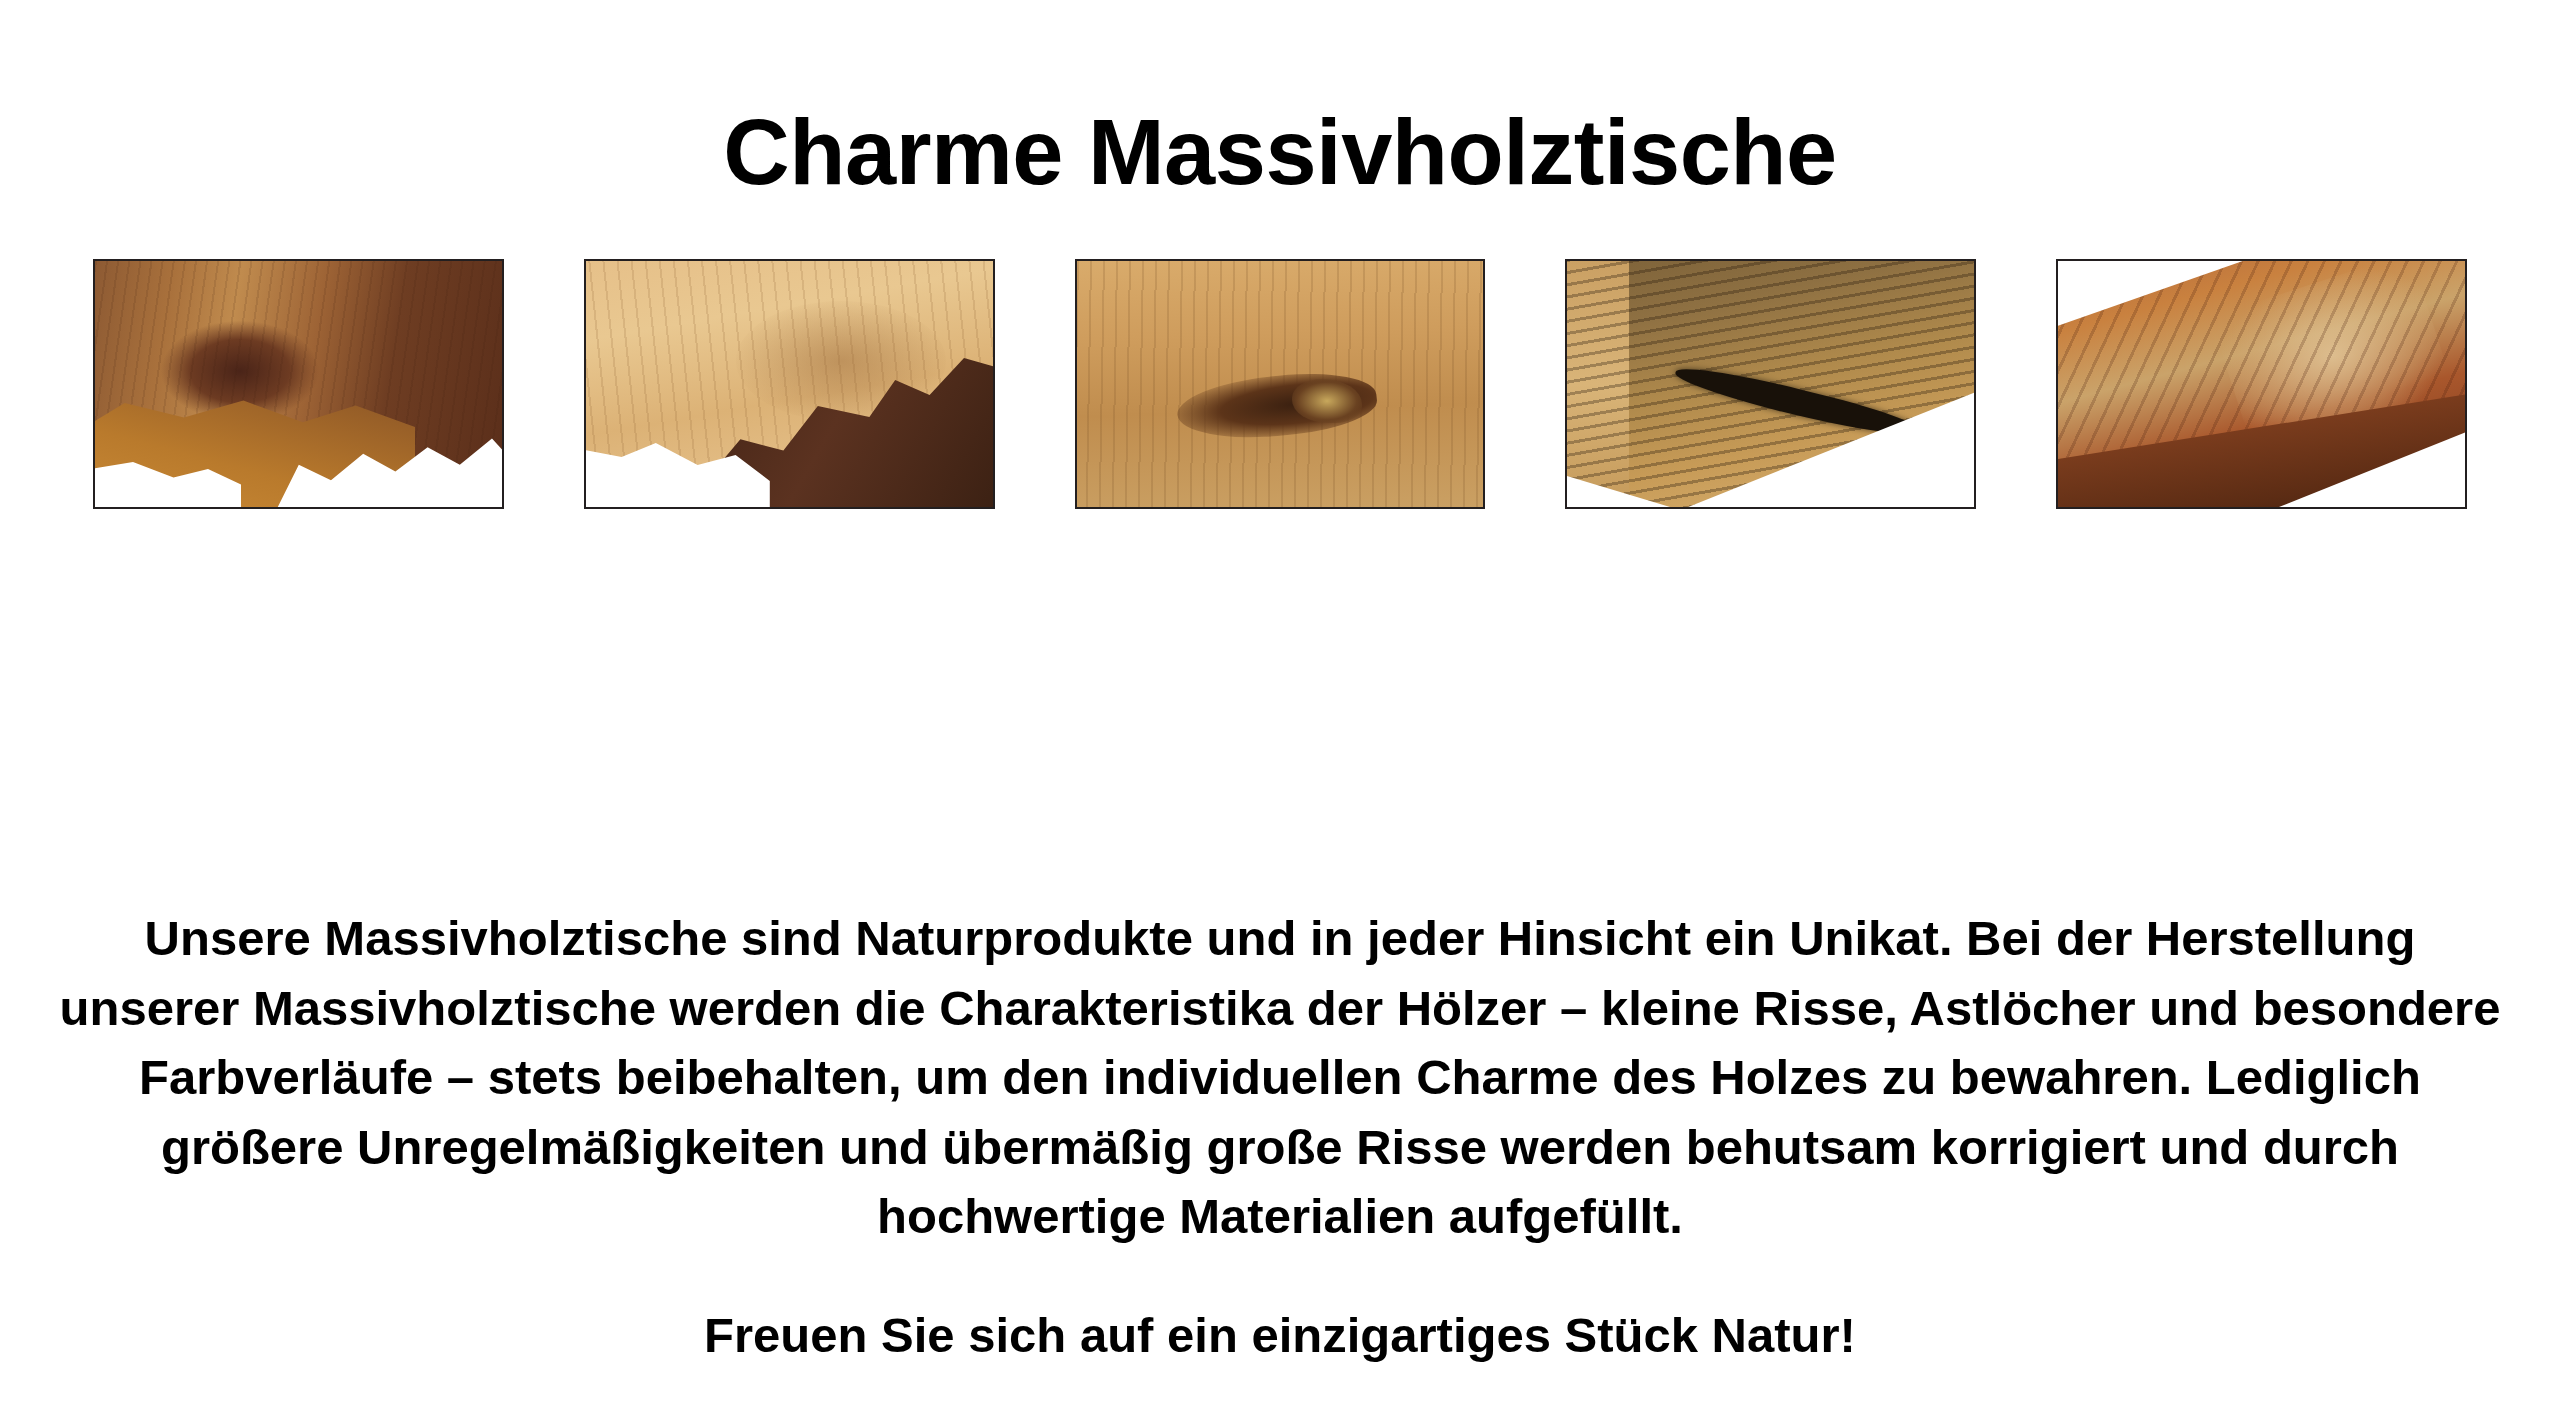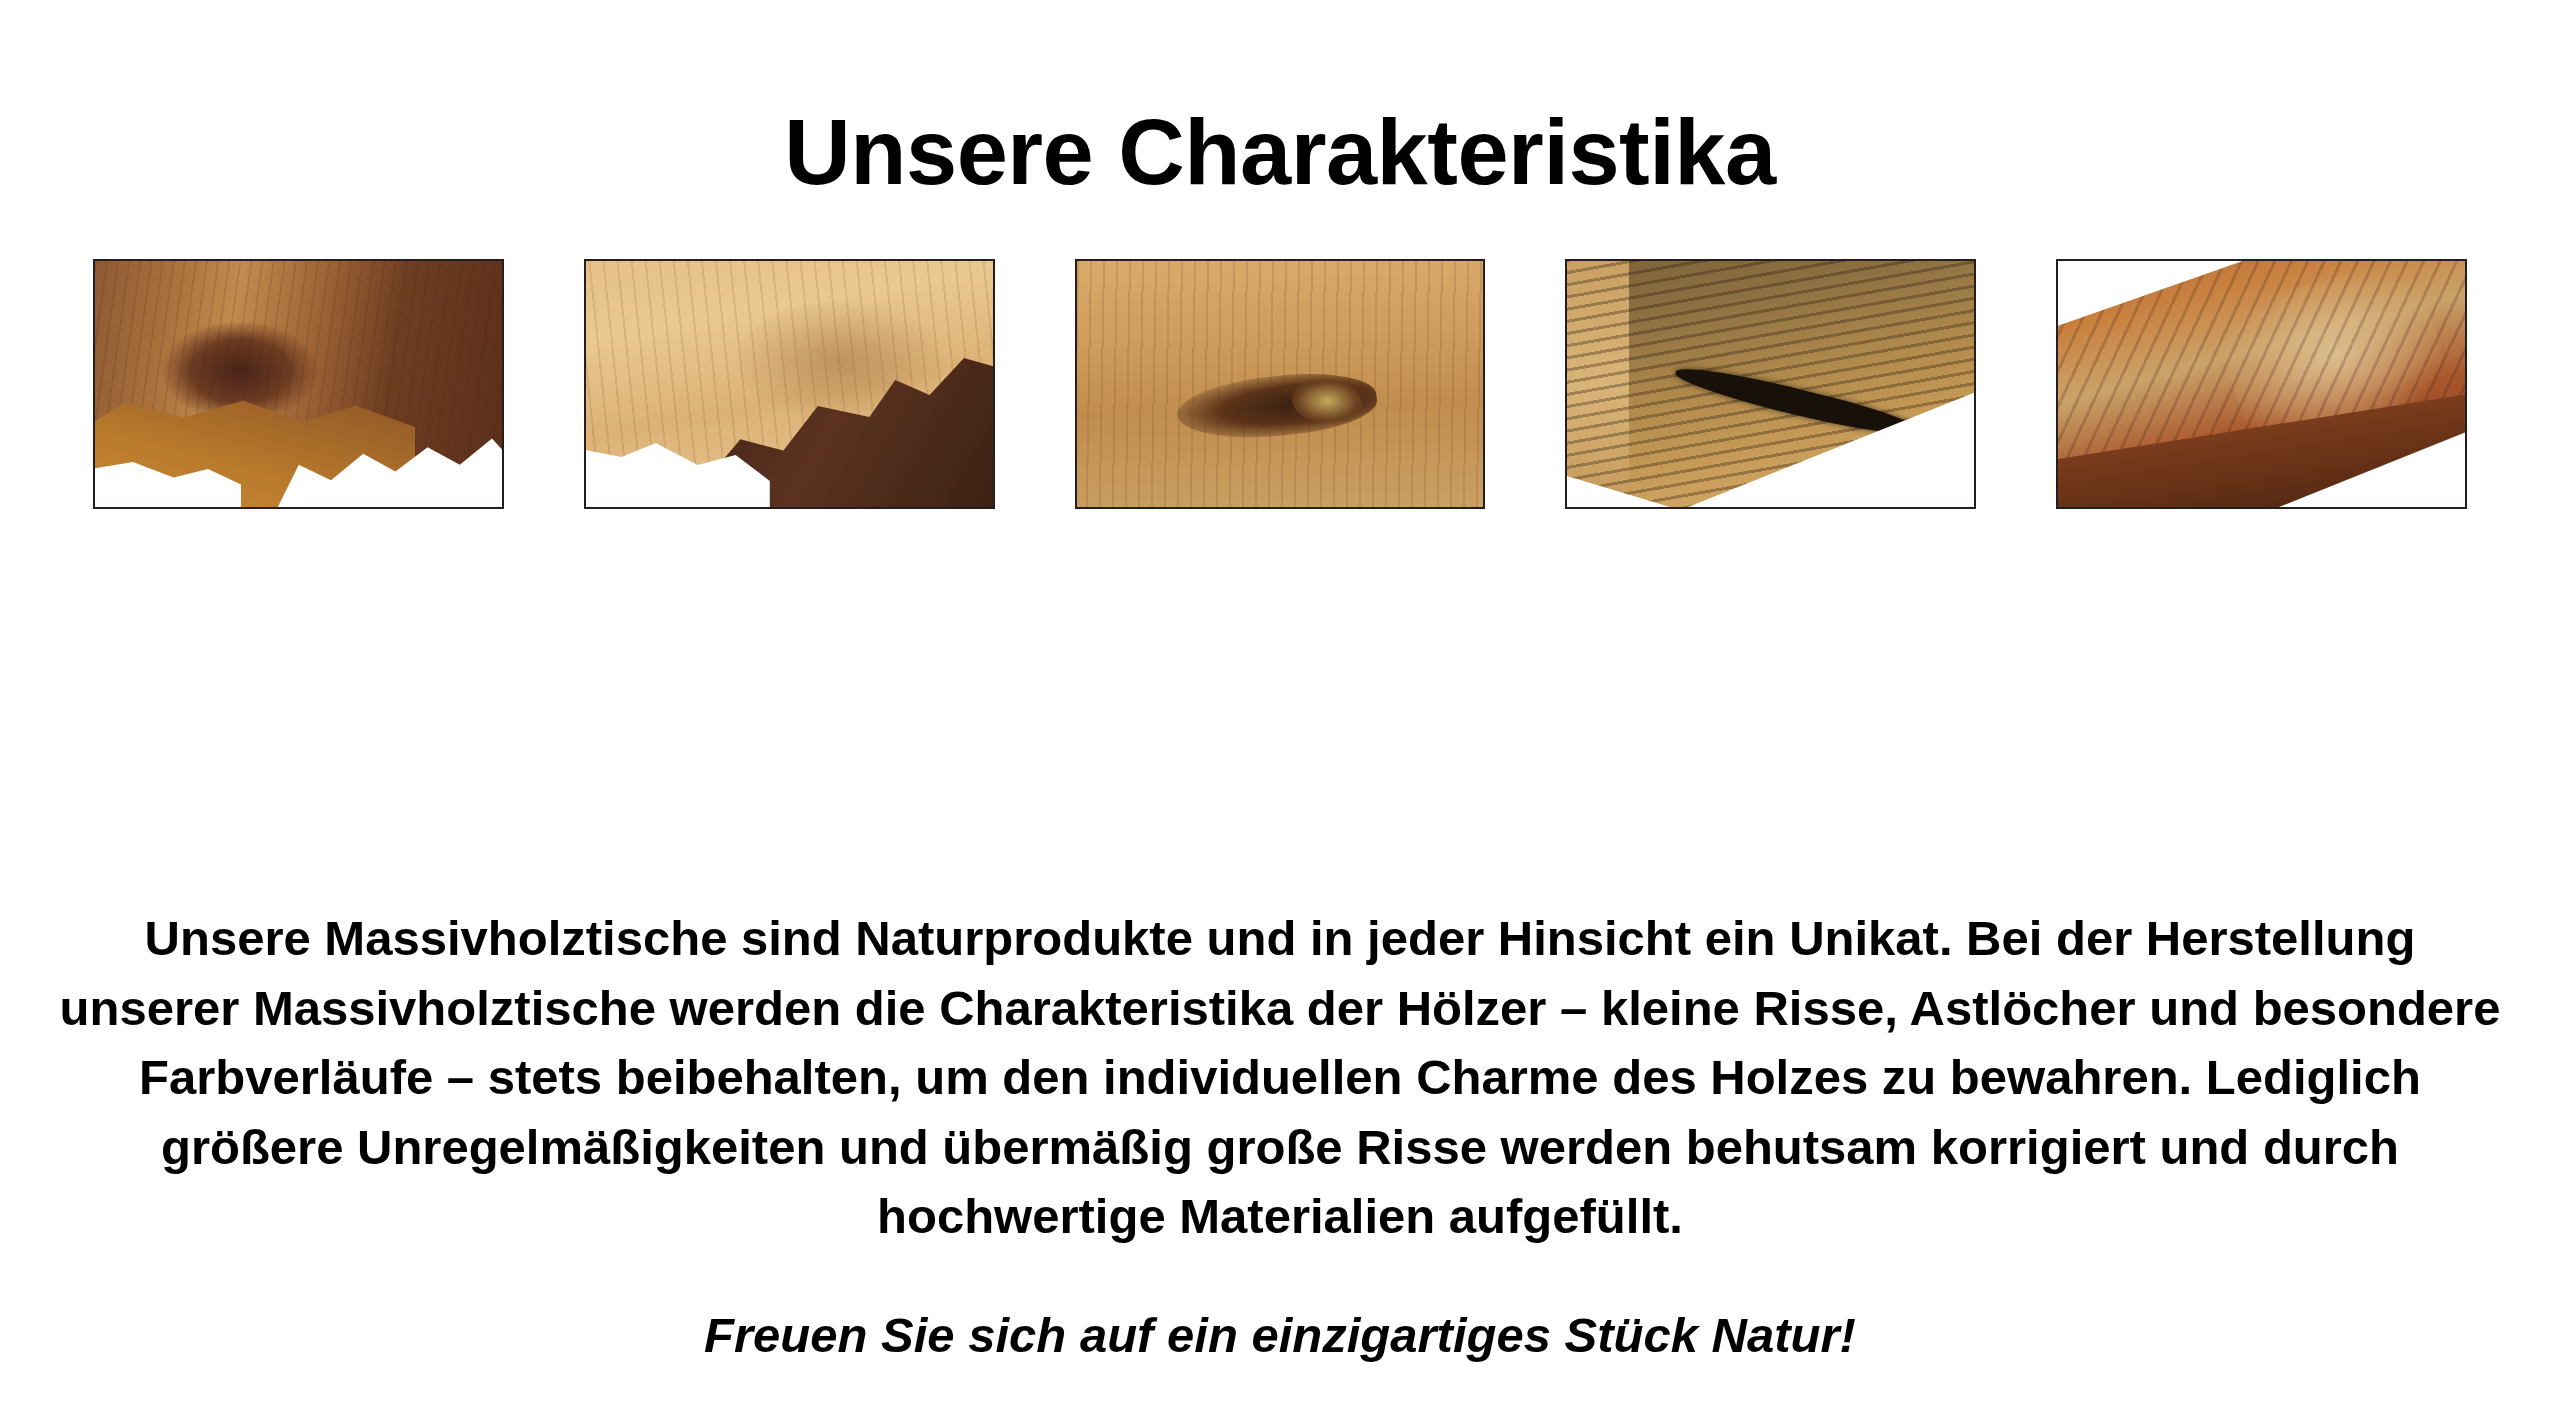--- a/index.html
+++ b/index.html
@@ -290,29 +290,28 @@
     left: 55px;
     width: 2450px;
     text-align: center;
     font-size: 49px;
     font-weight: bold;
     line-height: 1.42;
     color: #000000;
   }
   .bodycopy .para + .para {
     margin-top: 16px;
-    font-style: italic;
   }
 </style>
 </head>
 <body>
 
 <div class="page">
 
-  <h1 class="headline">Unsere Charakteristika</h1>
+  <h1 class="headline">Charme Massivholztische</h1>
 
   <div class="gallery">
 
     <figure class="photo p1">
       <div class="inner">
         <div class="bg"></div>
         <div class="grain"></div>
         <div class="edge"></div>
         <div class="whitecut"></div>
         <div class="rightwhite"></div>

